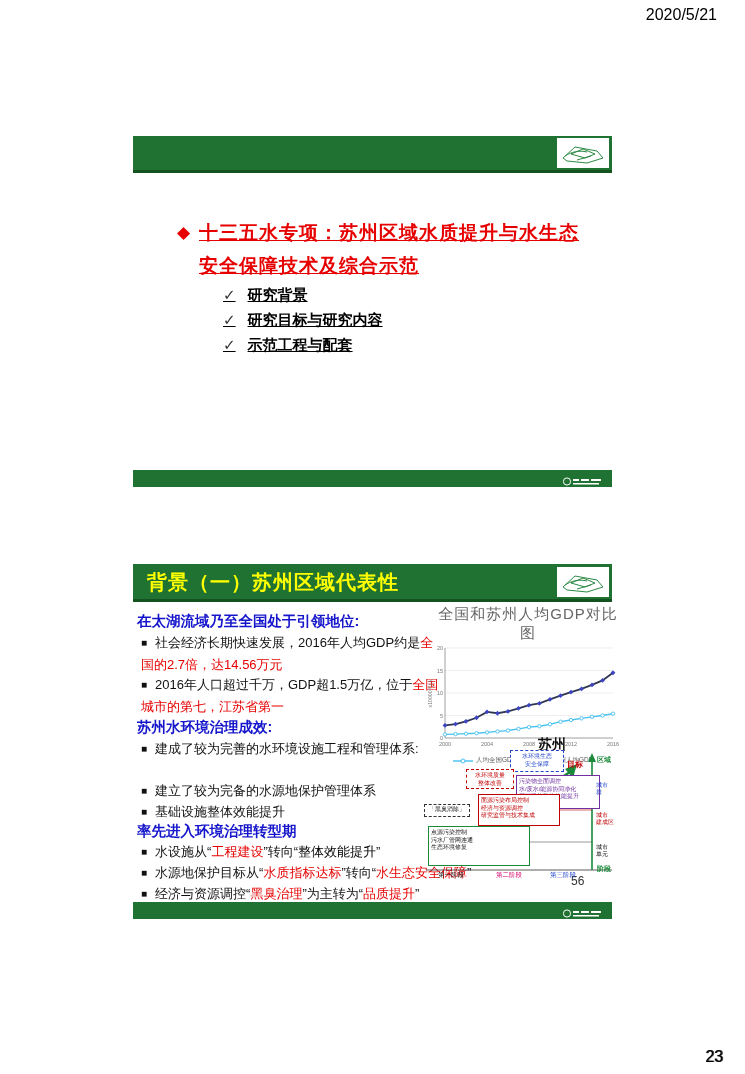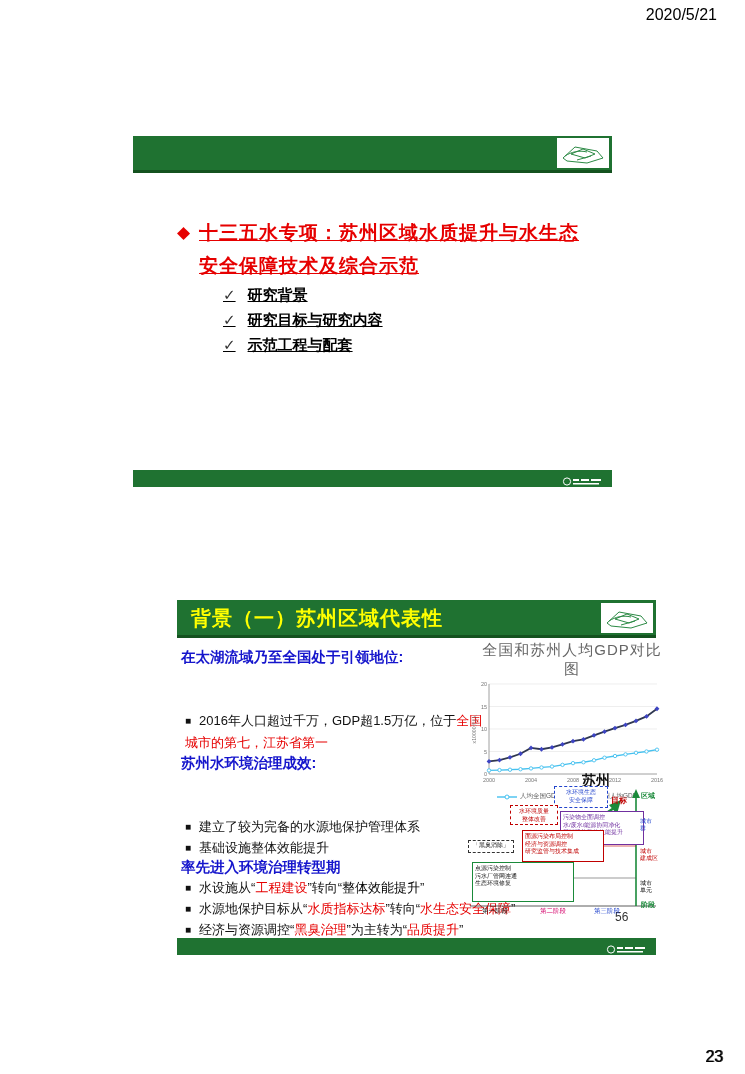--- a/index.html
+++ b/index.html
@@ -8,21 +8,21 @@
     font-family:"Liberation Sans","DejaVu Sans",sans-serif;color:#111;
     overflow:hidden;
   }
   .abs{position:absolute;margin-left:36px;}
   
   #page-date{top:6px;right:28px;font-size:16px;color:#000;}
   #page-num{bottom:8px;right:22px;font-size:16px;color:#000;text-shadow:1px 0 0 #444;}
   
   .slide{left:133px;width:479px;position:absolute;}
   #slide1{top:136px;height:352px;}
-  #slide2{top:600px;height:356px;margin-left:44px;}
+  #slide2{top:564px;height:356px;}
   .hdr-bar{
     position:absolute;left:0;top:0;width:479px;height:37px;
     background:#1f7231;border-bottom:3px solid #14521f;box-sizing:border-box;
   }
   .hdr-title-center{
     position:absolute;left:0;right:60px;top:4px;text-align:center;
     font-size:24px;font-weight:bold;color:#e60000;letter-spacing:2px;
   }
   .hdr-title-left{
     position:absolute;left:14px;top:5px;
@@ -126,25 +126,31 @@
           <path d="M6 20 L18 9 L40 13 L46 20 L30 25 L10 23 Z"></path>
           <path d="M14 16 L26 11 L38 16 L28 20 Z"></path>
           <path d="M20 22 L34 18"></path>
           <path d="M8 18 C14 14,22 12,30 14"></path>
         </g>
       </svg>
     </div>
   </div>
 
   <div class="s2-h" style="left:4px;top:48px;">在太湖流域乃至全国处于引领地位:</div>
+  <div class="s2-b narrow" style="left:8px;top:68px;">
+    <span class="sq">■</span><span>社会经济长期快速发展，2016年人均GDP约是</span><span class="t-red">全国的2.7倍，达14.56万元</span>
+  </div>
   <div class="s2-b narrow" style="left:8px;top:110px;">
     <span class="sq">■</span><span>2016年人口超过千万，GDP超1.5万亿，位于</span><span class="t-red">全国城市的第七，江苏省第一</span>
   </div>
 
   <div class="s2-h" style="left:4px;top:154px;">苏州水环境治理成效:</div>
+  <div class="s2-b narrow" style="left:8px;top:174px;">
+    <span class="sq">■</span><span>建成了较为完善的水环境设施工程和管理体系:</span>
+  </div>
   <div class="s2-b narrow" style="left:8px;top:216px;">
     <span class="sq">■</span><span>建立了较为完备的水源地保护管理体系</span>
   </div>
   <div class="s2-b narrow" style="left:8px;top:237px;">
     <span class="sq">■</span><span>基础设施整体效能提升</span>
   </div>
 
   <div class="s2-h" style="left:4px;top:258px;">率先进入环境治理转型期</div>
   <div class="s2-b wide" style="left:8px;top:277px;">
     <span class="sq">■</span><span>水设施从“</span><span class="t-red">工程建设</span><span>”转向“</span><span class="t-blue">整体效能提升</span><span>”</span>

